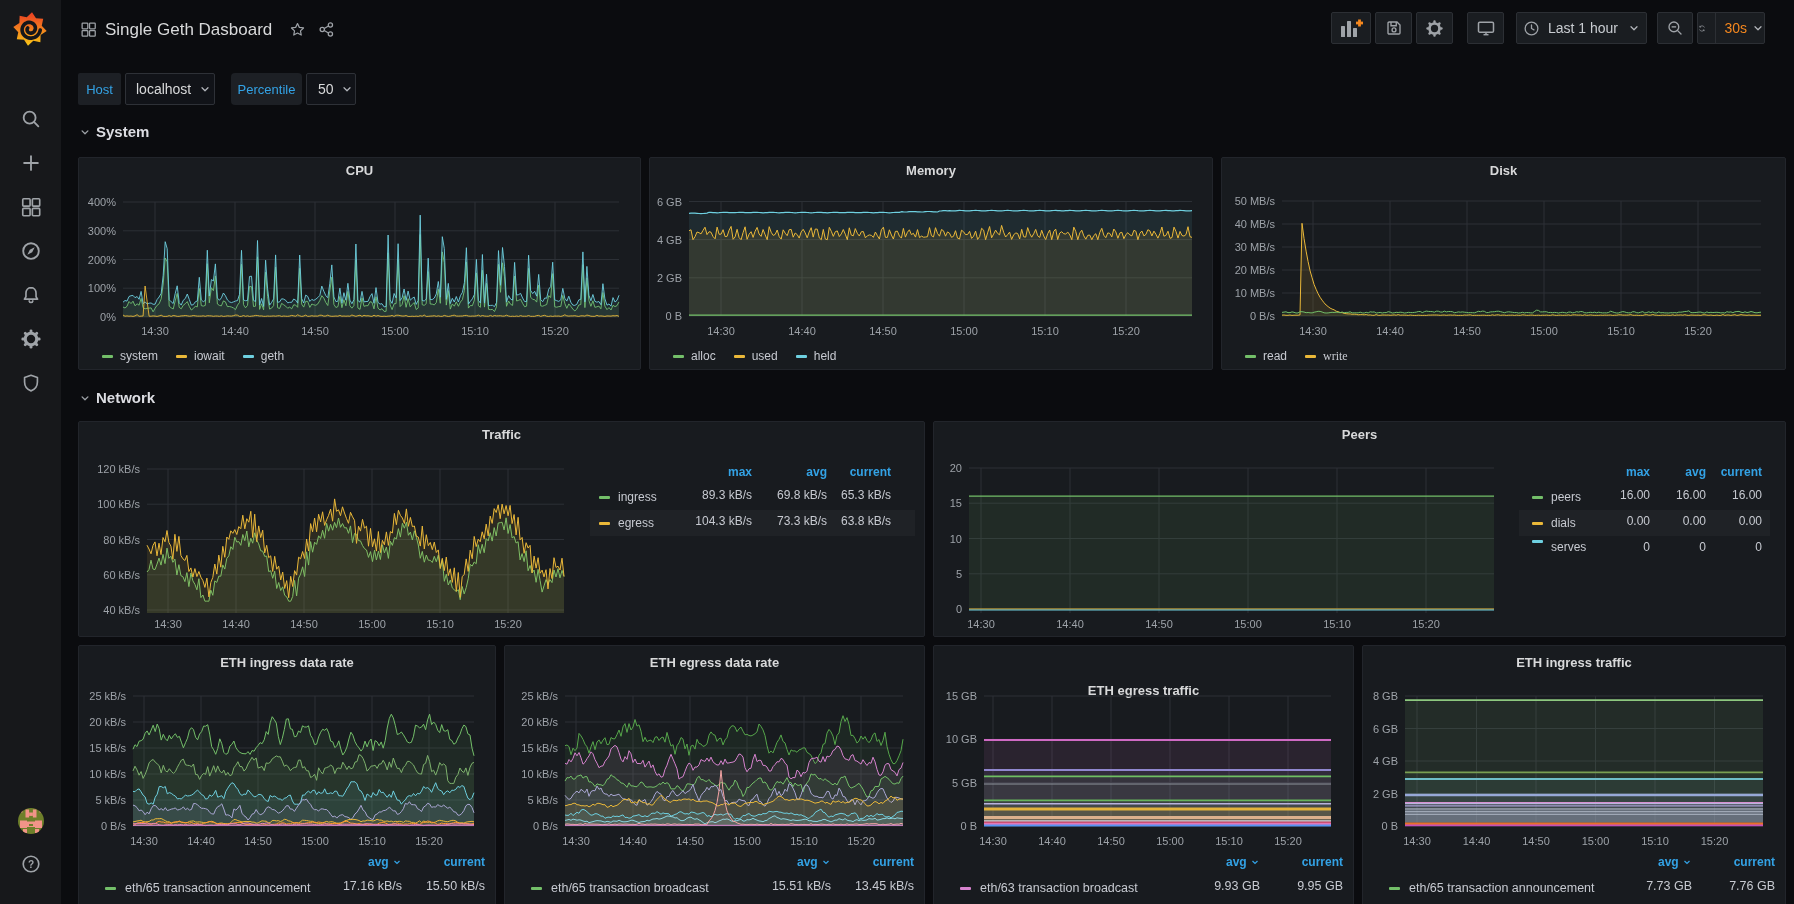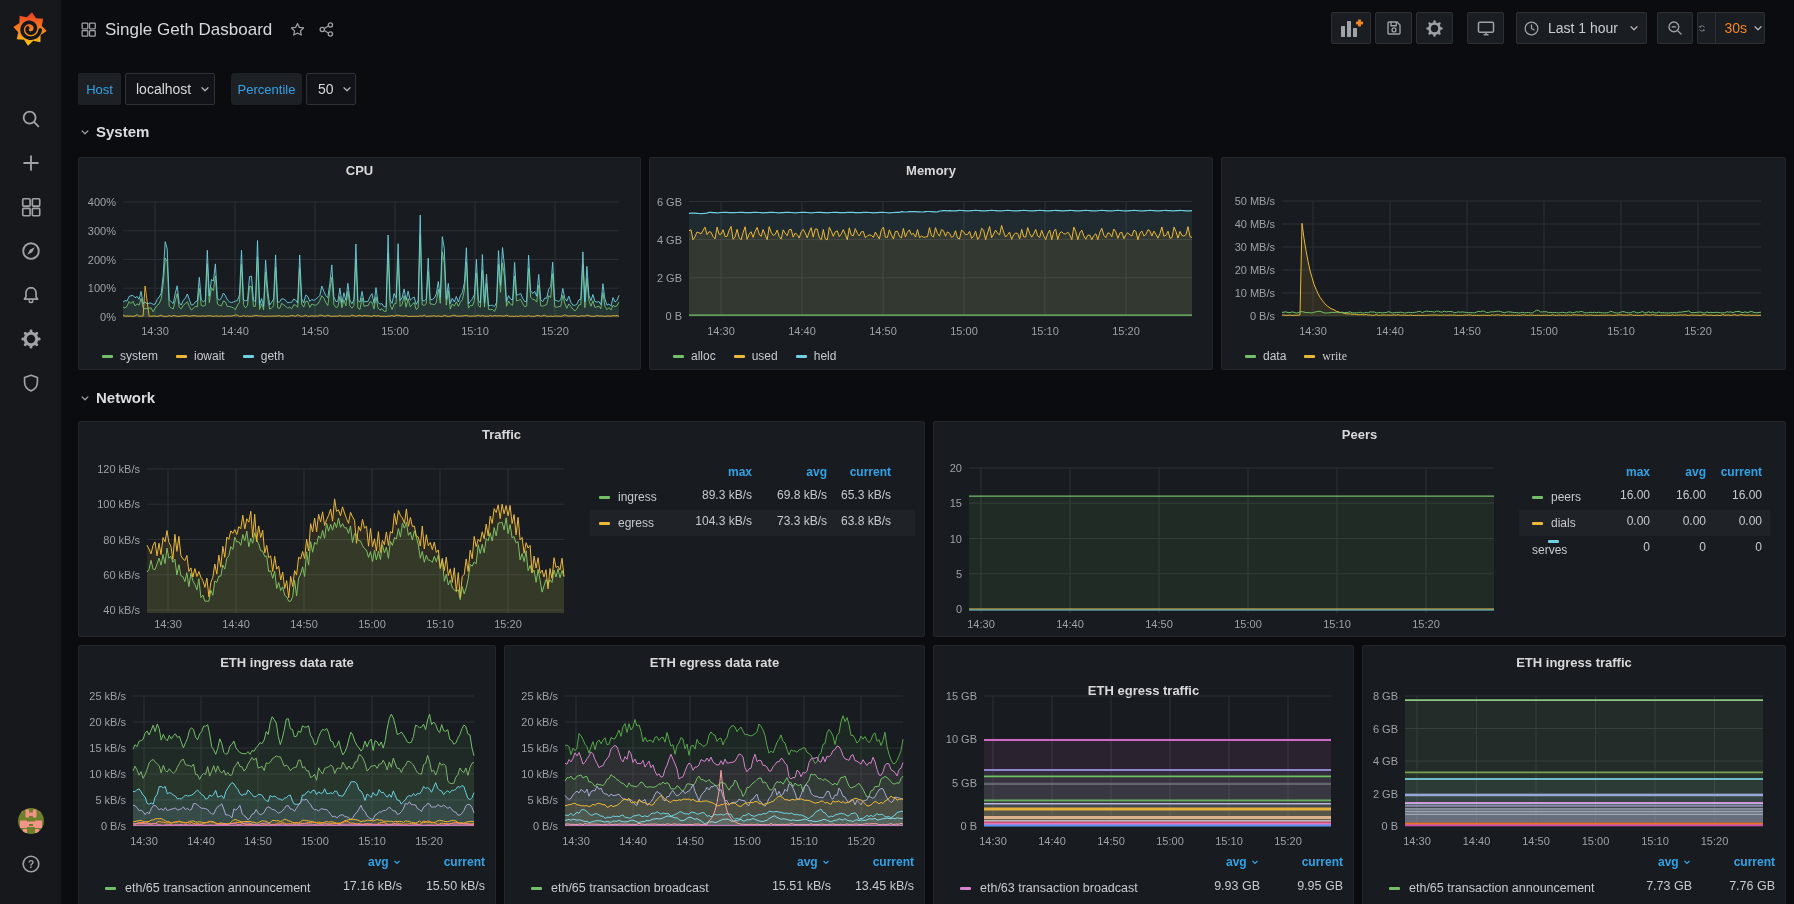--- a/index.html
+++ b/index.html
@@ -267,20 +267,21 @@
         <span style="width:11px;height:3px;border-radius:1px;background:#eab839;margin-right:7px;"></span>
         <span style="color:#c7cad1;font-size:12px;">used</span>
       </span>
       <span style="display:inline-flex;align-items:center;margin-right:18px;">
         <span style="width:11px;height:3px;border-radius:1px;background:#6ed0e0;margin-right:7px;"></span>
         <span style="color:#c7cad1;font-size:12px;">held</span>
       </span>
     </div>
   </div>
 <div class="panel" style="left:1221px;top:157px;width:565px;height:213px;">
+    <div style="position:absolute;left:0;top:5px;width:100%;text-align:center;font-size:13px;font-weight:600;color:#d8d9da;">Disk</div>
     <svg width="565" height="213" style="position:absolute;left:0;top:0;">
       <line x1="60" y1="43.0" x2="539" y2="43.0" stroke="#2c3036" stroke-width="1"></line>
       <text x="53" y="47.0" text-anchor="end" font-size="11" fill="#9da2a8">50 MB/s</text>
       <line x1="60" y1="66.0" x2="539" y2="66.0" stroke="#2c3036" stroke-width="1"></line>
       <text x="53" y="70.0" text-anchor="end" font-size="11" fill="#9da2a8">40 MB/s</text>
       <line x1="60" y1="89.0" x2="539" y2="89.0" stroke="#2c3036" stroke-width="1"></line>
       <text x="53" y="93.0" text-anchor="end" font-size="11" fill="#9da2a8">30 MB/s</text>
       <line x1="60" y1="112.0" x2="539" y2="112.0" stroke="#2c3036" stroke-width="1"></line>
       <text x="53" y="116.0" text-anchor="end" font-size="11" fill="#9da2a8">20 MB/s</text>
       <line x1="60" y1="135.0" x2="539" y2="135.0" stroke="#2c3036" stroke-width="1"></line>
@@ -300,21 +301,21 @@
       <line x1="476.0" y1="43.0" x2="476.0" y2="158.0" stroke="#2c3036" stroke-width="1"></line>
       <text x="476.0" y="177.0" text-anchor="middle" font-size="11" fill="#9da2a8">15:20</text>
       <path d="M60.0 157.1L62.0 157.0L64.0 157.3L66.0 157.3L68.0 157.0L70.0 157.4L72.0 157.2L74.0 157.2L76.0 157.2L78.0 156.9L80.0 65.3L82.0 80.3L84.1 93.1L86.1 103.6L88.1 112.9L90.1 119.8L92.1 126.5L94.1 131.3L96.1 135.7L98.1 139.3L100.1 142.2L102.1 144.8L104.1 147.0L106.1 148.6L108.1 150.1L110.1 151.1L112.1 151.8L114.1 153.2L116.1 153.6L118.1 154.5L120.1 154.6L122.1 155.4L124.1 155.7L126.1 155.9L128.1 155.9L130.1 156.3L132.2 156.2L134.2 156.3L136.2 156.8L138.2 156.6L140.2 156.6L142.2 156.8L144.2 156.5L146.2 157.1L148.2 156.9L150.2 157.3L152.2 157.3L154.2 156.6L156.2 157.3L158.2 157.3L160.2 157.0L162.2 157.0L164.2 157.1L166.2 157.0L168.2 157.3L170.2 157.1L172.2 156.9L174.2 157.2L176.2 156.6L178.2 157.2L180.3 157.1L182.3 157.1L184.3 157.2L186.3 157.4L188.3 157.0L190.3 157.3L192.3 157.4L194.3 157.4L196.3 157.2L198.3 157.3L200.3 157.4L202.3 157.3L204.3 157.4L206.3 157.1L208.3 157.1L210.3 157.0L212.3 157.0L214.3 157.0L216.3 157.1L218.3 157.3L220.3 157.1L222.3 157.0L224.3 157.3L226.3 157.1L228.4 157.0L230.4 157.2L232.4 157.0L234.4 157.3L236.4 157.4L238.4 157.3L240.4 157.4L242.4 157.0L244.4 157.2L246.4 157.0L248.4 156.8L250.4 157.4L252.4 157.3L254.4 157.3L256.4 157.3L258.4 157.3L260.4 157.2L262.4 157.2L264.4 157.4L266.4 157.3L268.4 157.4L270.4 156.8L272.4 157.3L274.4 156.9L276.5 156.8L278.5 157.3L280.5 157.1L282.5 157.1L284.5 157.4L286.5 157.2L288.5 157.2L290.5 157.1L292.5 157.4L294.5 157.1L296.5 157.3L298.5 157.3L300.5 156.8L302.5 157.0L304.5 157.3L306.5 157.3L308.5 157.1L310.5 157.1L312.5 157.4L314.5 157.3L316.5 157.2L318.5 157.4L320.5 157.2L322.5 157.3L324.6 157.1L326.6 157.3L328.6 157.3L330.6 156.8L332.6 157.2L334.6 157.4L336.6 157.2L338.6 157.1L340.6 157.3L342.6 157.2L344.6 157.2L346.6 156.9L348.6 157.4L350.6 156.9L352.6 156.8L354.6 157.0L356.6 157.1L358.6 157.0L360.6 157.4L362.6 156.8L364.6 157.3L366.6 157.2L368.6 156.9L370.6 157.2L372.7 157.3L374.7 157.3L376.7 157.3L378.7 157.1L380.7 157.3L382.7 157.1L384.7 157.2L386.7 157.1L388.7 157.0L390.7 157.4L392.7 157.2L394.7 157.2L396.7 156.8L398.7 156.8L400.7 157.1L402.7 157.1L404.7 157.1L406.7 157.0L408.7 156.6L410.7 157.2L412.7 157.3L414.7 157.2L416.7 157.4L418.7 157.3L420.8 157.4L422.8 156.8L424.8 156.7L426.8 157.2L428.8 157.1L430.8 156.5L432.8 157.1L434.8 157.2L436.8 157.4L438.8 157.3L440.8 157.1L442.8 157.3L444.8 157.1L446.8 157.3L448.8 157.3L450.8 156.8L452.8 157.4L454.8 157.0L456.8 157.1L458.8 156.9L460.8 157.2L462.8 156.7L464.8 157.2L466.8 157.4L468.9 157.0L470.9 157.1L472.9 157.2L474.9 157.2L476.9 157.2L478.9 157.4L480.9 156.8L482.9 156.8L484.9 157.1L486.9 157.3L488.9 157.0L490.9 157.4L492.9 157.4L494.9 157.1L496.9 157.4L498.9 157.4L500.9 156.5L502.9 157.4L504.9 157.0L506.9 157.0L508.9 157.4L510.9 157.0L512.9 156.7L514.9 157.4L517.0 157.1L519.0 156.6L521.0 157.0L523.0 157.1L525.0 157.3L527.0 157.0L529.0 157.3L531.0 157.2L533.0 157.2L535.0 157.3L537.0 157.3L539.0 157.2L539.0 158.0L60.0 158.0Z" fill="#eab839" fill-opacity="0.12" stroke="none"></path>
       <path d="M60.0 157.1L62.0 157.0L64.0 157.3L66.0 157.3L68.0 157.0L70.0 157.4L72.0 157.2L74.0 157.2L76.0 157.2L78.0 156.9L80.0 65.3L82.0 80.3L84.1 93.1L86.1 103.6L88.1 112.9L90.1 119.8L92.1 126.5L94.1 131.3L96.1 135.7L98.1 139.3L100.1 142.2L102.1 144.8L104.1 147.0L106.1 148.6L108.1 150.1L110.1 151.1L112.1 151.8L114.1 153.2L116.1 153.6L118.1 154.5L120.1 154.6L122.1 155.4L124.1 155.7L126.1 155.9L128.1 155.9L130.1 156.3L132.2 156.2L134.2 156.3L136.2 156.8L138.2 156.6L140.2 156.6L142.2 156.8L144.2 156.5L146.2 157.1L148.2 156.9L150.2 157.3L152.2 157.3L154.2 156.6L156.2 157.3L158.2 157.3L160.2 157.0L162.2 157.0L164.2 157.1L166.2 157.0L168.2 157.3L170.2 157.1L172.2 156.9L174.2 157.2L176.2 156.6L178.2 157.2L180.3 157.1L182.3 157.1L184.3 157.2L186.3 157.4L188.3 157.0L190.3 157.3L192.3 157.4L194.3 157.4L196.3 157.2L198.3 157.3L200.3 157.4L202.3 157.3L204.3 157.4L206.3 157.1L208.3 157.1L210.3 157.0L212.3 157.0L214.3 157.0L216.3 157.1L218.3 157.3L220.3 157.1L222.3 157.0L224.3 157.3L226.3 157.1L228.4 157.0L230.4 157.2L232.4 157.0L234.4 157.3L236.4 157.4L238.4 157.3L240.4 157.4L242.4 157.0L244.4 157.2L246.4 157.0L248.4 156.8L250.4 157.4L252.4 157.3L254.4 157.3L256.4 157.3L258.4 157.3L260.4 157.2L262.4 157.2L264.4 157.4L266.4 157.3L268.4 157.4L270.4 156.8L272.4 157.3L274.4 156.9L276.5 156.8L278.5 157.3L280.5 157.1L282.5 157.1L284.5 157.4L286.5 157.2L288.5 157.2L290.5 157.1L292.5 157.4L294.5 157.1L296.5 157.3L298.5 157.3L300.5 156.8L302.5 157.0L304.5 157.3L306.5 157.3L308.5 157.1L310.5 157.1L312.5 157.4L314.5 157.3L316.5 157.2L318.5 157.4L320.5 157.2L322.5 157.3L324.6 157.1L326.6 157.3L328.6 157.3L330.6 156.8L332.6 157.2L334.6 157.4L336.6 157.2L338.6 157.1L340.6 157.3L342.6 157.2L344.6 157.2L346.6 156.9L348.6 157.4L350.6 156.9L352.6 156.8L354.6 157.0L356.6 157.1L358.6 157.0L360.6 157.4L362.6 156.8L364.6 157.3L366.6 157.2L368.6 156.9L370.6 157.2L372.7 157.3L374.7 157.3L376.7 157.3L378.7 157.1L380.7 157.3L382.7 157.1L384.7 157.2L386.7 157.1L388.7 157.0L390.7 157.4L392.7 157.2L394.7 157.2L396.7 156.8L398.7 156.8L400.7 157.1L402.7 157.1L404.7 157.1L406.7 157.0L408.7 156.6L410.7 157.2L412.7 157.3L414.7 157.2L416.7 157.4L418.7 157.3L420.8 157.4L422.8 156.8L424.8 156.7L426.8 157.2L428.8 157.1L430.8 156.5L432.8 157.1L434.8 157.2L436.8 157.4L438.8 157.3L440.8 157.1L442.8 157.3L444.8 157.1L446.8 157.3L448.8 157.3L450.8 156.8L452.8 157.4L454.8 157.0L456.8 157.1L458.8 156.9L460.8 157.2L462.8 156.7L464.8 157.2L466.8 157.4L468.9 157.0L470.9 157.1L472.9 157.2L474.9 157.2L476.9 157.2L478.9 157.4L480.9 156.8L482.9 156.8L484.9 157.1L486.9 157.3L488.9 157.0L490.9 157.4L492.9 157.4L494.9 157.1L496.9 157.4L498.9 157.4L500.9 156.5L502.9 157.4L504.9 157.0L506.9 157.0L508.9 157.4L510.9 157.0L512.9 156.7L514.9 157.4L517.0 157.1L519.0 156.6L521.0 157.0L523.0 157.1L525.0 157.3L527.0 157.0L529.0 157.3L531.0 157.2L533.0 157.2L535.0 157.3L537.0 157.3L539.0 157.2" fill="none" stroke="#eab839" stroke-width="1.0" stroke-linejoin="round"></path>
       <path d="M60.0 154.4L62.0 154.1L64.0 153.8L66.0 154.6L68.0 154.6L70.0 153.9L72.0 154.3L74.0 155.0L76.0 154.9L78.0 153.7L80.0 153.7L82.0 154.0L84.1 154.7L86.1 154.5L88.1 154.8L90.1 154.9L92.1 154.2L94.1 153.8L96.1 153.3L98.1 153.4L100.1 154.0L102.1 154.8L104.1 155.0L106.1 154.9L108.1 154.6L110.1 154.3L112.1 154.5L114.1 154.2L116.1 154.3L118.1 154.7L120.1 154.0L122.1 154.7L124.1 154.4L126.1 154.4L128.1 153.8L130.1 154.9L132.2 154.8L134.2 154.8L136.2 154.8L138.2 154.2L140.2 154.9L142.2 155.0L144.2 154.3L146.2 154.9L148.2 153.8L150.2 154.1L152.2 153.9L154.2 155.0L156.2 154.7L158.2 154.4L160.2 155.0L162.2 154.6L164.2 154.6L166.2 153.7L168.2 154.1L170.2 155.0L172.2 154.8L174.2 154.3L176.2 154.5L178.2 154.2L180.3 154.4L182.3 155.0L184.3 154.8L186.3 154.3L188.3 154.5L190.3 154.6L192.3 154.4L194.3 154.1L196.3 153.5L198.3 153.5L200.3 154.6L202.3 153.7L204.3 153.1L206.3 153.4L208.3 153.5L210.3 153.6L212.3 154.2L214.3 153.2L216.3 153.2L218.3 154.0L220.3 154.1L222.3 153.1L224.3 153.9L226.3 153.5L228.4 153.5L230.4 153.7L232.4 154.7L234.4 154.4L236.4 153.9L238.4 154.2L240.4 153.9L242.4 154.2L244.4 154.4L246.4 154.7L248.4 154.6L250.4 154.7L252.4 154.8L254.4 154.1L256.4 153.3L258.4 153.7L260.4 153.1L262.4 153.3L264.4 154.6L266.4 154.5L268.4 153.9L270.4 153.8L272.4 153.7L274.4 153.3L276.5 153.2L278.5 153.6L280.5 154.2L282.5 154.7L284.5 154.1L286.5 153.8L288.5 154.0L290.5 154.3L292.5 154.6L294.5 154.5L296.5 155.0L298.5 154.8L300.5 154.3L302.5 154.9L304.5 154.5L306.5 154.6L308.5 154.8L310.5 154.9L312.5 153.5L314.5 152.2L316.5 152.4L318.5 153.9L320.5 153.9L322.5 153.7L324.6 153.8L326.6 154.5L328.6 154.4L330.6 154.7L332.6 154.4L334.6 154.6L336.6 155.0L338.6 154.5L340.6 154.3L342.6 154.6L344.6 155.0L346.6 154.1L348.6 154.1L350.6 154.8L352.6 154.5L354.6 153.7L356.6 154.1L358.6 153.5L360.6 153.7L362.6 154.7L364.6 154.9L366.6 154.5L368.6 154.3L370.6 154.6L372.7 154.2L374.7 154.8L376.7 154.2L378.7 154.6L380.7 154.9L382.7 154.8L384.7 154.9L386.7 154.4L388.7 153.2L390.7 153.9L392.7 154.6L394.7 155.0L396.7 154.9L398.7 154.2L400.7 153.6L402.7 153.9L404.7 154.6L406.7 154.8L408.7 154.8L410.7 153.7L412.7 153.8L414.7 154.7L416.7 154.8L418.7 154.2L420.8 153.6L422.8 155.0L424.8 154.5L426.8 153.8L428.8 154.6L430.8 153.9L432.8 154.9L434.8 154.9L436.8 153.9L438.8 154.8L440.8 154.6L442.8 154.9L444.8 154.9L446.8 155.0L448.8 154.7L450.8 154.8L452.8 154.6L454.8 154.9L456.8 154.1L458.8 154.2L460.8 153.9L462.8 153.5L464.8 153.4L466.8 152.8L468.9 154.5L470.9 154.7L472.9 154.5L474.9 154.4L476.9 154.1L478.9 154.1L480.9 154.8L482.9 155.0L484.9 153.9L486.9 154.7L488.9 154.3L490.9 154.6L492.9 154.4L494.9 154.3L496.9 154.5L498.9 154.9L500.9 154.7L502.9 155.0L504.9 153.7L506.9 154.2L508.9 153.9L510.9 154.7L512.9 153.8L514.9 153.5L517.0 153.4L519.0 154.2L521.0 154.6L523.0 153.8L525.0 154.5L527.0 154.2L529.0 153.5L531.0 154.0L533.0 154.7L535.0 154.8L537.0 154.4L539.0 154.2L539.0 158.0L60.0 158.0Z" fill="#73bf69" fill-opacity="0.08" stroke="none"></path>
       <path d="M60.0 154.4L62.0 154.1L64.0 153.8L66.0 154.6L68.0 154.6L70.0 153.9L72.0 154.3L74.0 155.0L76.0 154.9L78.0 153.7L80.0 153.7L82.0 154.0L84.1 154.7L86.1 154.5L88.1 154.8L90.1 154.9L92.1 154.2L94.1 153.8L96.1 153.3L98.1 153.4L100.1 154.0L102.1 154.8L104.1 155.0L106.1 154.9L108.1 154.6L110.1 154.3L112.1 154.5L114.1 154.2L116.1 154.3L118.1 154.7L120.1 154.0L122.1 154.7L124.1 154.4L126.1 154.4L128.1 153.8L130.1 154.9L132.2 154.8L134.2 154.8L136.2 154.8L138.2 154.2L140.2 154.9L142.2 155.0L144.2 154.3L146.2 154.9L148.2 153.8L150.2 154.1L152.2 153.9L154.2 155.0L156.2 154.7L158.2 154.4L160.2 155.0L162.2 154.6L164.2 154.6L166.2 153.7L168.2 154.1L170.2 155.0L172.2 154.8L174.2 154.3L176.2 154.5L178.2 154.2L180.3 154.4L182.3 155.0L184.3 154.8L186.3 154.3L188.3 154.5L190.3 154.6L192.3 154.4L194.3 154.1L196.3 153.5L198.3 153.5L200.3 154.6L202.3 153.7L204.3 153.1L206.3 153.4L208.3 153.5L210.3 153.6L212.3 154.2L214.3 153.2L216.3 153.2L218.3 154.0L220.3 154.1L222.3 153.1L224.3 153.9L226.3 153.5L228.4 153.5L230.4 153.7L232.4 154.7L234.4 154.4L236.4 153.9L238.4 154.2L240.4 153.9L242.4 154.2L244.4 154.4L246.4 154.7L248.4 154.6L250.4 154.7L252.4 154.8L254.4 154.1L256.4 153.3L258.4 153.7L260.4 153.1L262.4 153.3L264.4 154.6L266.4 154.5L268.4 153.9L270.4 153.8L272.4 153.7L274.4 153.3L276.5 153.2L278.5 153.6L280.5 154.2L282.5 154.7L284.5 154.1L286.5 153.8L288.5 154.0L290.5 154.3L292.5 154.6L294.5 154.5L296.5 155.0L298.5 154.8L300.5 154.3L302.5 154.9L304.5 154.5L306.5 154.6L308.5 154.8L310.5 154.9L312.5 153.5L314.5 152.2L316.5 152.4L318.5 153.9L320.5 153.9L322.5 153.7L324.6 153.8L326.6 154.5L328.6 154.4L330.6 154.7L332.6 154.4L334.6 154.6L336.6 155.0L338.6 154.5L340.6 154.3L342.6 154.6L344.6 155.0L346.6 154.1L348.6 154.1L350.6 154.8L352.6 154.5L354.6 153.7L356.6 154.1L358.6 153.5L360.6 153.7L362.6 154.7L364.6 154.9L366.6 154.5L368.6 154.3L370.6 154.6L372.7 154.2L374.7 154.8L376.7 154.2L378.7 154.6L380.7 154.9L382.7 154.8L384.7 154.9L386.7 154.4L388.7 153.2L390.7 153.9L392.7 154.6L394.7 155.0L396.7 154.9L398.7 154.2L400.7 153.6L402.7 153.9L404.7 154.6L406.7 154.8L408.7 154.8L410.7 153.7L412.7 153.8L414.7 154.7L416.7 154.8L418.7 154.2L420.8 153.6L422.8 155.0L424.8 154.5L426.8 153.8L428.8 154.6L430.8 153.9L432.8 154.9L434.8 154.9L436.8 153.9L438.8 154.8L440.8 154.6L442.8 154.9L444.8 154.9L446.8 155.0L448.8 154.7L450.8 154.8L452.8 154.6L454.8 154.9L456.8 154.1L458.8 154.2L460.8 153.9L462.8 153.5L464.8 153.4L466.8 152.8L468.9 154.5L470.9 154.7L472.9 154.5L474.9 154.4L476.9 154.1L478.9 154.1L480.9 154.8L482.9 155.0L484.9 153.9L486.9 154.7L488.9 154.3L490.9 154.6L492.9 154.4L494.9 154.3L496.9 154.5L498.9 154.9L500.9 154.7L502.9 155.0L504.9 153.7L506.9 154.2L508.9 153.9L510.9 154.7L512.9 153.8L514.9 153.5L517.0 153.4L519.0 154.2L521.0 154.6L523.0 153.8L525.0 154.5L527.0 154.2L529.0 153.5L531.0 154.0L533.0 154.7L535.0 154.8L537.0 154.4L539.0 154.2" fill="none" stroke="#73bf69" stroke-width="1.0" stroke-linejoin="round"></path>
     </svg>
     <div style="position:absolute;left:23px;top:189px;height:18px;display:flex;align-items:center;">
       <span style="display:inline-flex;align-items:center;margin-right:18px;">
         <span style="width:11px;height:3px;border-radius:1px;background:#73bf69;margin-right:7px;"></span>
-        <span style="color:#c7cad1;font-size:12px;">data</span>
+        <span style="color:#c7cad1;font-size:12px;">read</span>
       </span>
       <span style="display:inline-flex;align-items:center;margin-right:18px;font-family:Liberation Serif, serif;">
         <span style="width:11px;height:3px;border-radius:1px;background:#eab839;margin-right:7px;"></span>
         <span style="color:#c7cad1;font-size:12px;">write</span>
       </span>
     </div>
   </div>
 <div class="panel" style="left:78px;top:421px;width:847px;height:216px;">
     <div style="position:absolute;left:0;top:5px;width:100%;text-align:center;font-size:13px;font-weight:600;color:#d8d9da;">Traffic</div>
     <svg width="847" height="216" style="position:absolute;left:0;top:0;">
@@ -405,21 +406,21 @@
     <div style="position:absolute;left:682px;top:66px;width:90px;text-align:right;font-size:12px;color:#c7cad1;">16.00</div>
     <div style="position:absolute;left:738px;top:66px;width:90px;text-align:right;font-size:12px;color:#c7cad1;">16.00</div>
     <div style="position:absolute;left:585px;top:88px;width:251px;height:26px;background:rgba(255,255,255,0.03);"></div>
     <div style="position:absolute;left:598px;top:92px;display:flex;align-items:center;height:18px;">
       <span style="width:11px;height:3px;border-radius:1px;background:#eab839;margin-right:8px;"></span>
       <span style="color:#c7cad1;font-size:12px;">dials</span>
     </div>
     <div style="position:absolute;left:626px;top:92px;width:90px;text-align:right;font-size:12px;color:#c7cad1;">0.00</div>
     <div style="position:absolute;left:682px;top:92px;width:90px;text-align:right;font-size:12px;color:#c7cad1;">0.00</div>
     <div style="position:absolute;left:738px;top:92px;width:90px;text-align:right;font-size:12px;color:#c7cad1;">0.00</div>
-    <div style="position:absolute;left:598px;top:118px;display:flex;align-items:flex-end;height:18px;flex-direction:column;">
+    <div style="position:absolute;left:598px;top:118px;display:flex;align-items:flex-start;height:18px;">
       <span style="width:11px;height:3px;border-radius:1px;background:#6ed0e0;margin-right:8px;"></span>
       <span style="color:#c7cad1;font-size:12px;">serves</span>
     </div>
     <div style="position:absolute;left:626px;top:118px;width:90px;text-align:right;font-size:12px;color:#c7cad1;">0</div>
     <div style="position:absolute;left:682px;top:118px;width:90px;text-align:right;font-size:12px;color:#c7cad1;">0</div>
     <div style="position:absolute;left:738px;top:118px;width:90px;text-align:right;font-size:12px;color:#c7cad1;">0</div>
   </div>
 <div class="panel" style="left:78px;top:645px;width:418px;height:265px;">
     <div style="position:absolute;left:0;top:9px;width:100%;text-align:center;font-size:13px;font-weight:600;color:#d8d9da;">ETH ingress data rate</div>
     <svg width="418" height="265" style="position:absolute;left:0;top:0;">

